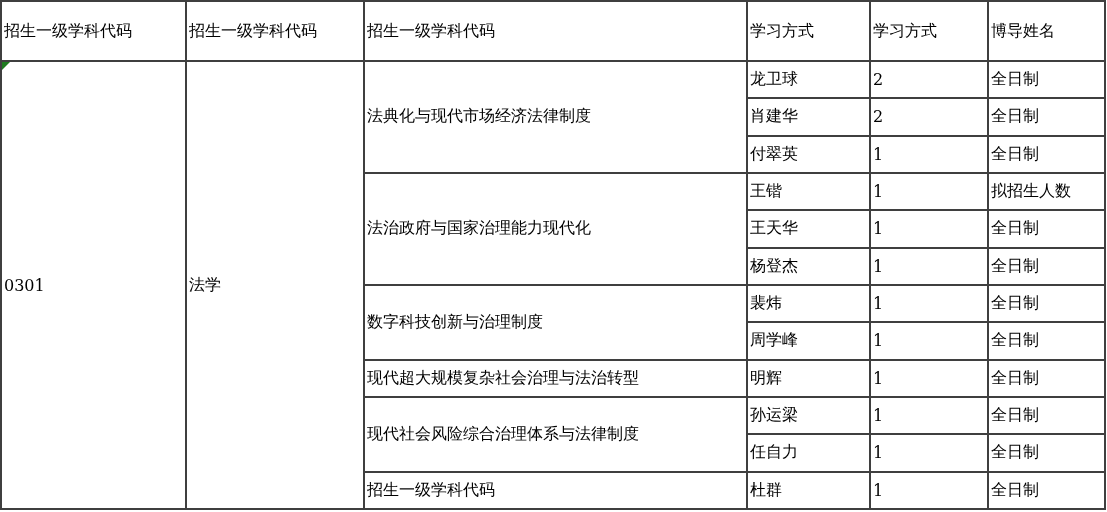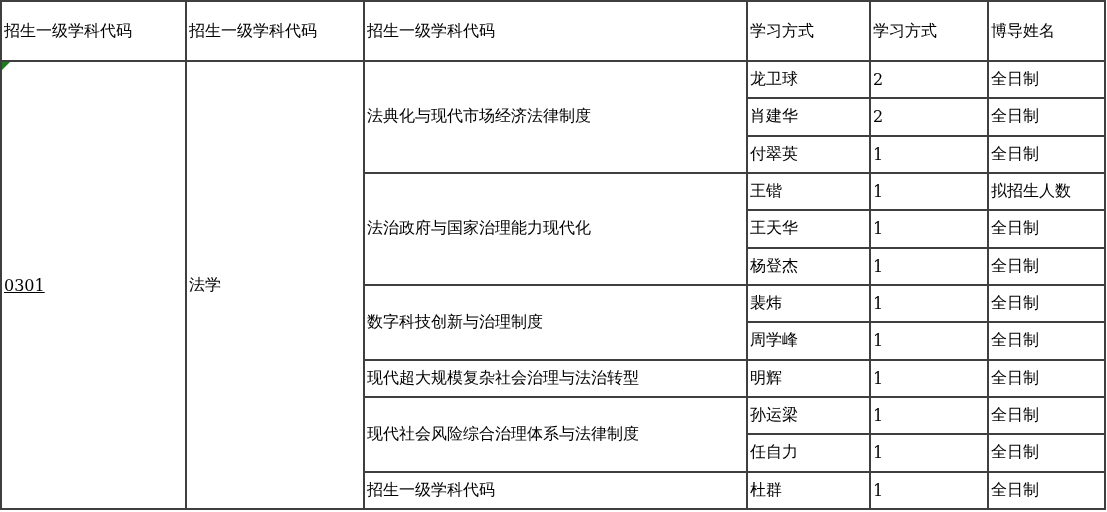--- a/index.html
+++ b/index.html
@@ -32,21 +32,21 @@
     white-space: nowrap;
   }
   tr.header-row { height: 60px; }
   tbody tr { height: 37px; }
   col.c-code { width: 185px; }
   col.c-name { width: 178px; }
   col.c-direction { width: 383px; }
   col.c-supervisor { width: 123px; }
   col.c-quota { width: 118px; }
   col.c-mode { width: 117px; }
-  td.code-cell { position: relative; text-decoration: underline; }
+  td.code-cell { position: relative; }
   .err-triangle {
     position: absolute;
     top: 0;
     left: 0;
     width: 0;
     height: 0;
     border-top: 8px solid #1e7a1e;
     border-right: 8px solid transparent;
   }
 </style>

